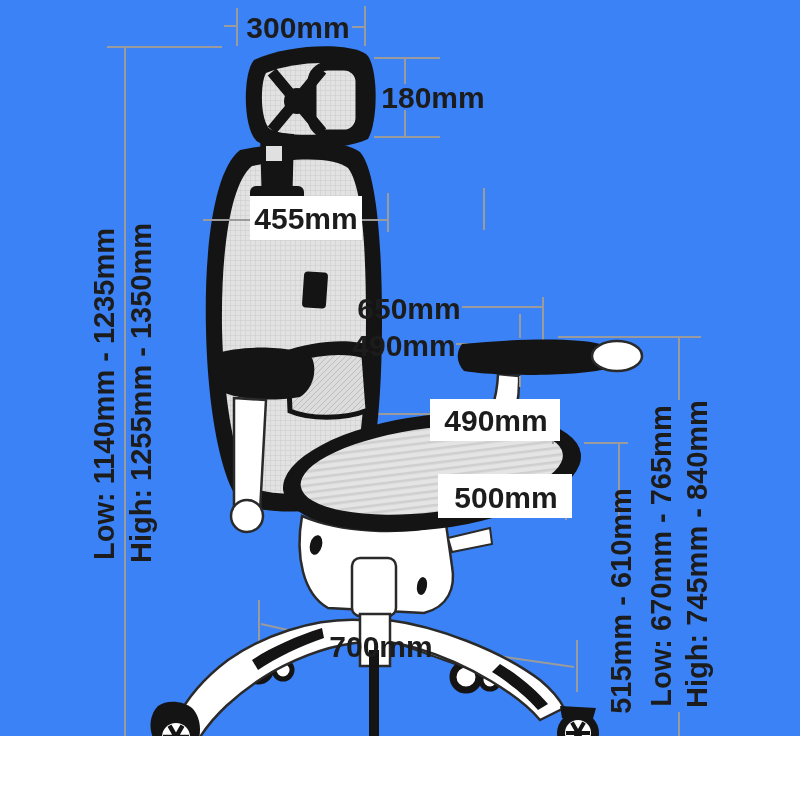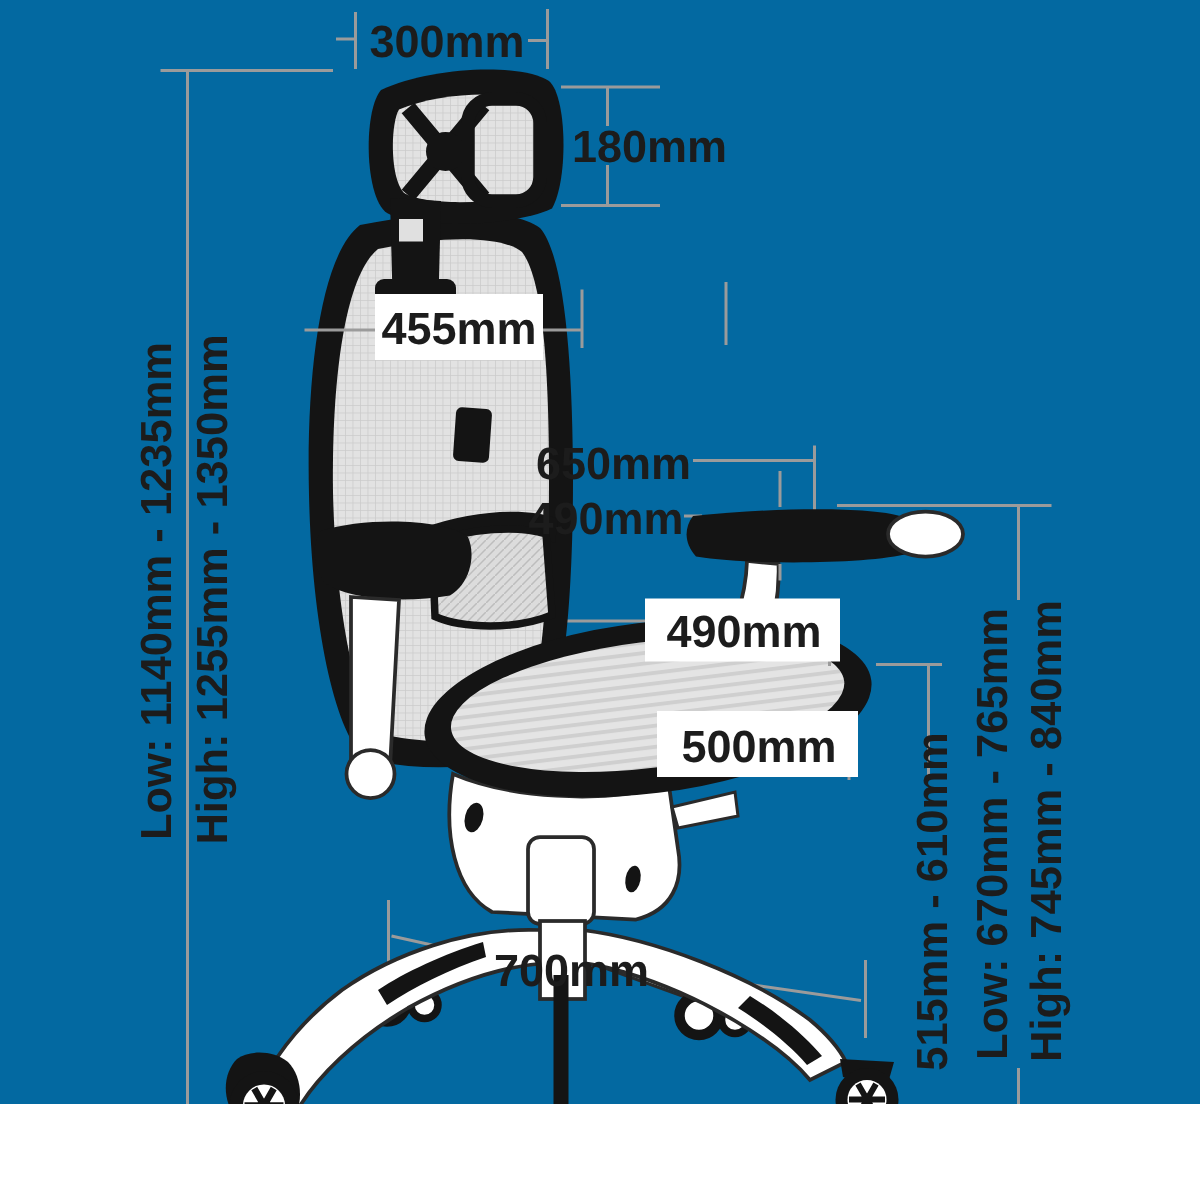--- a/index.html
+++ b/index.html
@@ -1,16 +1,16 @@
 <!DOCTYPE html>
 <html><head>
 <meta charset="utf-8">
 <style>
   html,body{margin:0;padding:0;background:#ffffff;}
-  .stage{width:800px;height:736px;position:relative;background:#0369a1;overflow:hidden;}
+  .stage{width:800px;height:736px;position:relative;background:#3b82f6;overflow:hidden;}
   svg{display:block;}
   text{font-family:"Liberation Sans",sans-serif;font-weight:600;fill:#1c1c1c;}
   .lbl{font-size:30px;}
   .lblr{font-size:29px;}
   .dim{stroke:#9b9b9b;stroke-width:2;fill:none;}
   .ink{fill:#141414;}
   .ln{fill:#ffffff;stroke:#2a2a2a;stroke-width:2.5;}
   .lnthin{fill:#ffffff;stroke:#2a2a2a;stroke-width:2;}
 </style>
 </head>

